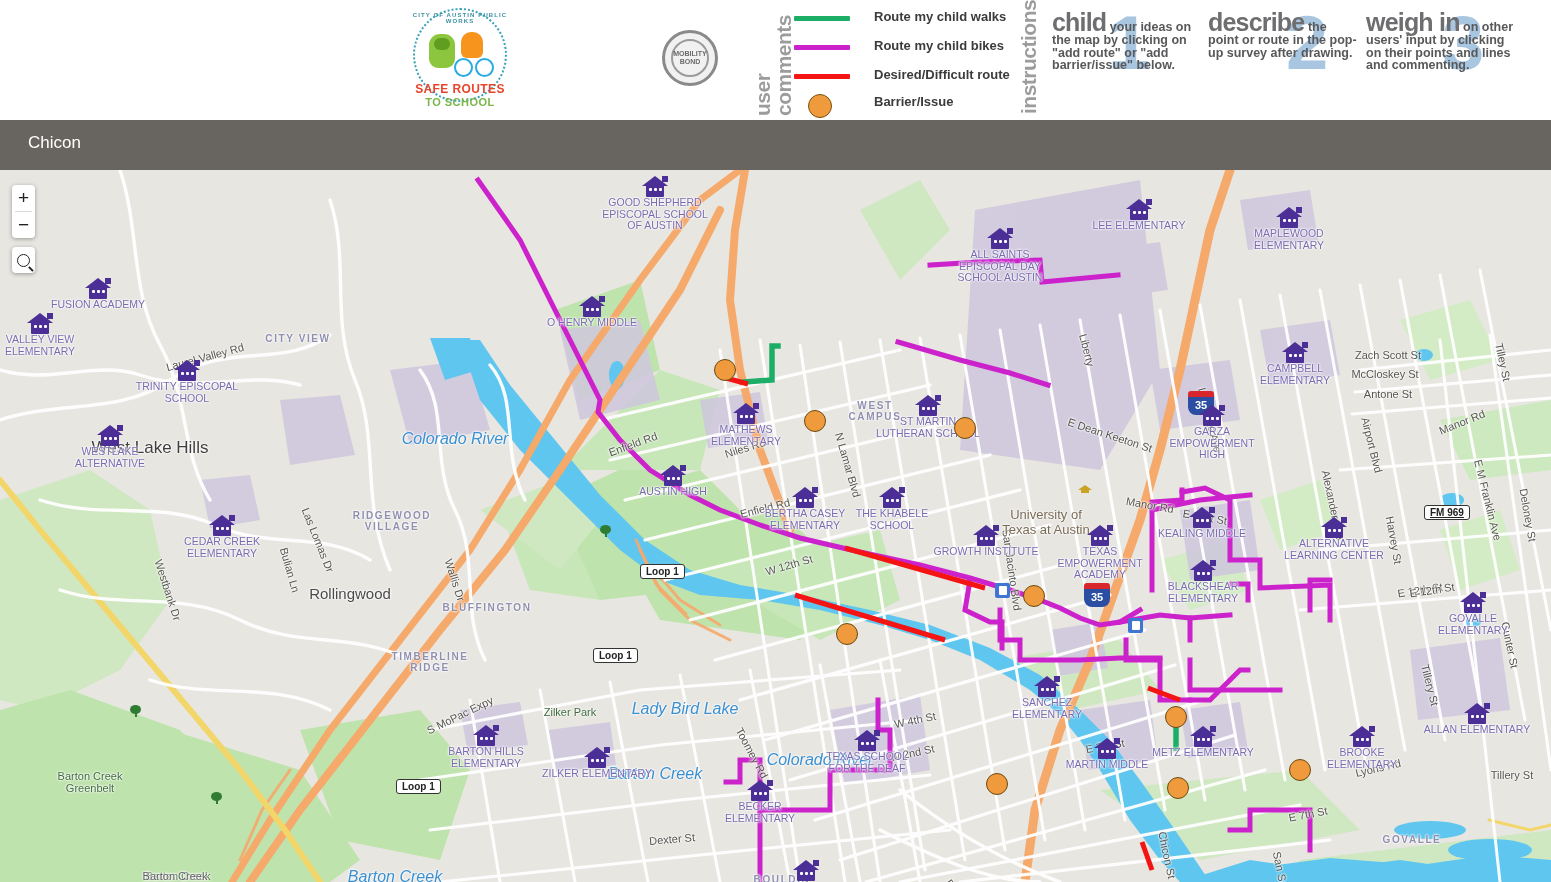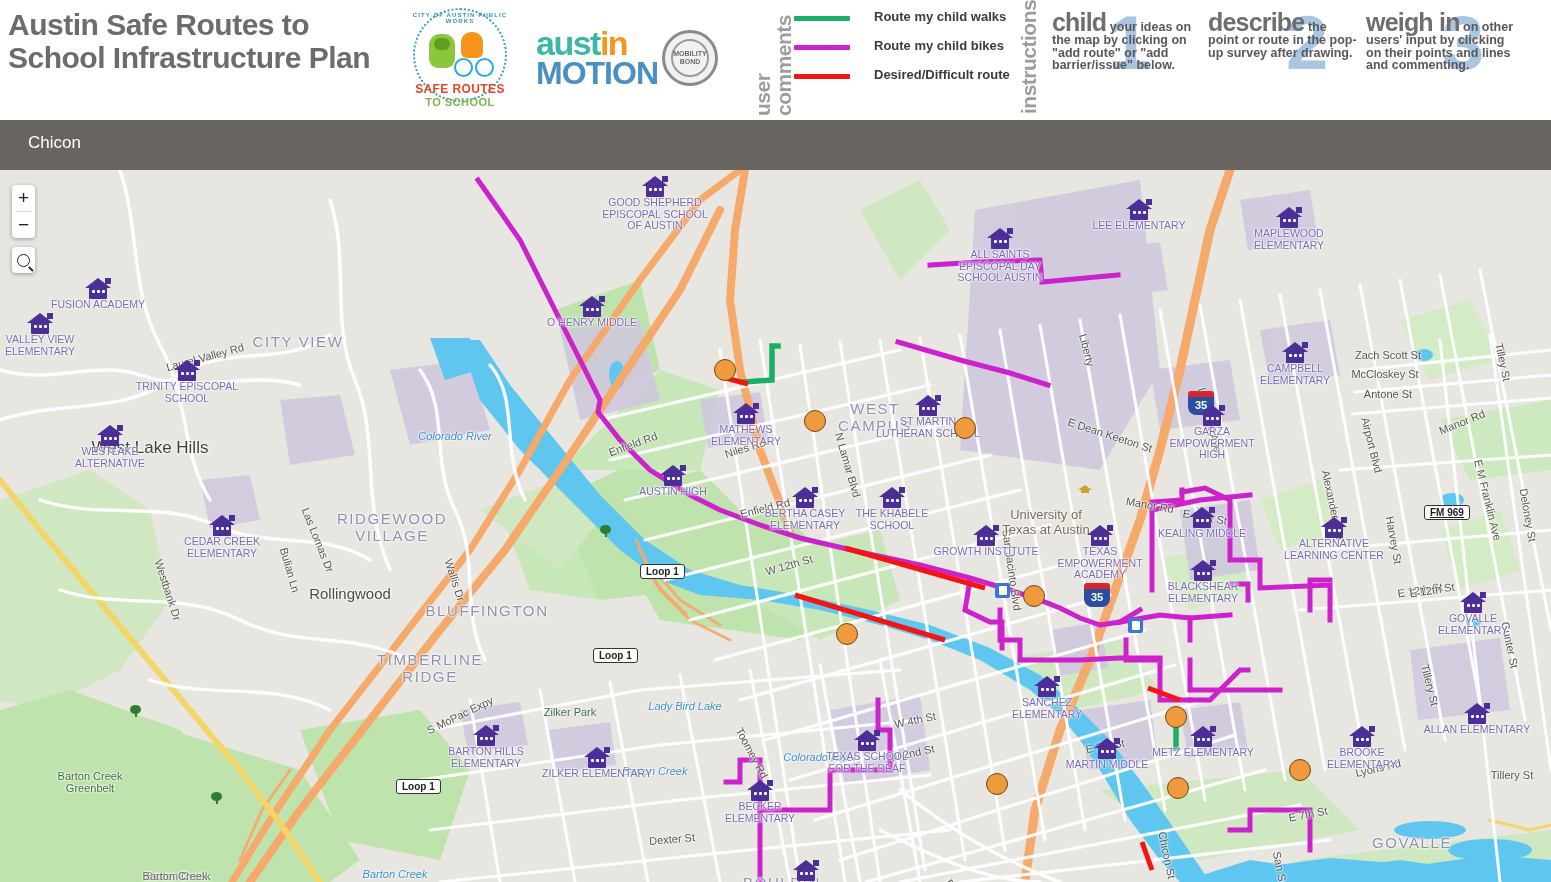--- a/index.html
+++ b/index.html
@@ -163,23 +163,23 @@
     border:1.5px solid #6b4a10;box-sizing:border-box;z-index:25;
   }
 
   
   .place{
     position:absolute;z-index:15;white-space:pre-line;text-align:center;
     text-shadow:0 0 2px #fff,0 0 2px #fff,0 0 3px #fff;pointer-events:none;
   }
   .place.city{font-size:17px;color:#3f3f3f;font-weight:normal;}
   .place.town{font-size:15px;color:#4a4a4a;}
-  .place.hood{font-size:15px;color:#8f8fb0;letter-spacing:1.6px;font-weight:normal;}
+  .place.hood{font-size:10px;color:#8f8fb0;letter-spacing:1.6px;font-weight:bold;}
   .place.park{font-size:11px;color:#3f6b3f;}
-  .place.water{font-size:11px;color:#3a8fd0;font-style:italic;}
+  .place.water{font-size:16px;color:#3a8fd0;font-style:italic;}
   .place.poi{font-size:11px;color:#5d5d5d;}
   .place.univ{font-size:13px;color:#7a6a55;}
 
   
   .street{
     position:absolute;z-index:14;font-size:11px;color:#55544f;
     white-space:nowrap;pointer-events:none;
     text-shadow:0 0 2px #fff,0 0 2px #fff,0 0 3px #fff;
   }
 
@@ -207,40 +207,33 @@
     position:absolute;z-index:18;width:15px;height:15px;background:#3f76d4;
     border-radius:2px;display:flex;align-items:center;justify-content:center;
   }
   .transit i{display:block;width:8px;height:9px;background:#fff;border-radius:1px;}
 </style>
 </head>
 <body>
 
 <div id="header">
 
-  <div id="title-block">Austin
-Safe Routes to School
-Infrastructure Plan</div>
 
   <div id="logos">
     <div class="srts-logo">
       <div class="srts-ring"></div>
       <div class="srts-arc-text">CITY OF AUSTIN PUBLIC WORKS</div>
       <div class="srts-turtle"></div>
       <div class="srts-biker"></div>
       <div class="srts-bike-w l"></div>
       <div class="srts-bike-w r"></div>
       <div class="srts-red">SAFE ROUTES</div>
       <div class="srts-green">TO SCHOOL</div>
     </div>
 
-    <div class="am-logo">
-      <div class="am-top"><span>aust</span><span class="in">in</span></div>
-      <div class="am-bot">MOTION</div>
-    </div>
 
     <div class="mb-logo">
       <div class="mb-inner">
         <div class="mb-text">MOBILITY
 BOND</div>
       </div>
     </div>
   </div>
 
   <div id="legend">
@@ -250,20 +243,24 @@
       <div class="legend-swatch" style="background:#1cae67"></div>
       <div class="legend-text">Route my child walks</div>
     </div>
     <div class="legend-row" style="top:31px">
       <div class="legend-swatch" style="background:#cc22cc"></div>
       <div class="legend-text">Route my child bikes</div>
     </div>
     <div class="legend-row" style="top:60px">
       <div class="legend-swatch" style="background:#f41414"></div>
       <div class="legend-text">Desired/Difficult route</div>
+    </div>
+    <div class="legend-row" style="top:87px">
+      <div class="legend-dot" style="background:#ef9a3c"></div>
+      <div class="legend-text">Barrier/Issue</div>
     </div>
   </div>
 
   <div id="instructions">
     <div class="vert-label" id="ins-label">instructions</div>
 
     <div class="step" style="left:34px">
       <div class="step-num" style="left:56px;top:-8px">1</div>
       <div class="step-txt"><span class="step-kw">child</span><span> your ideas on the map by clicking on "add route" or "add barrier/issue" below.</span></div>
     </div>

